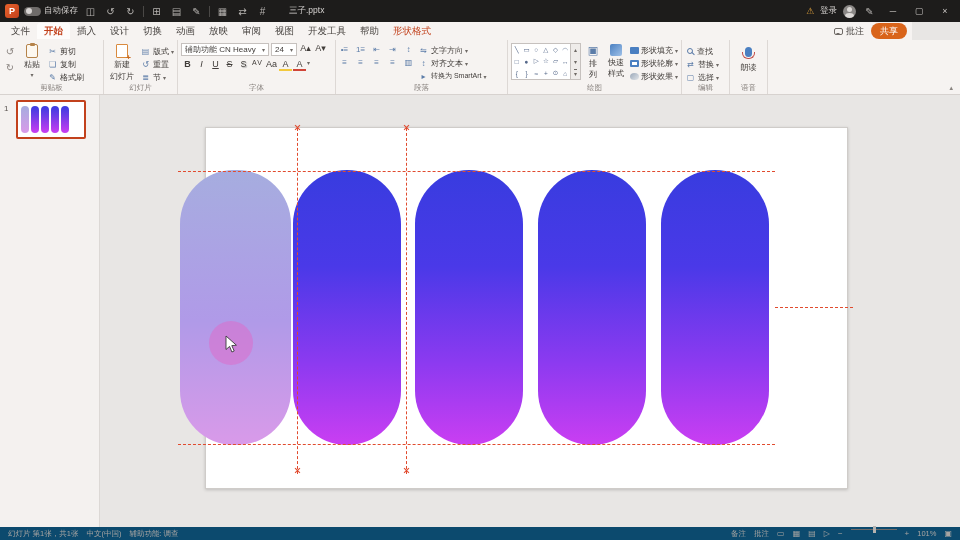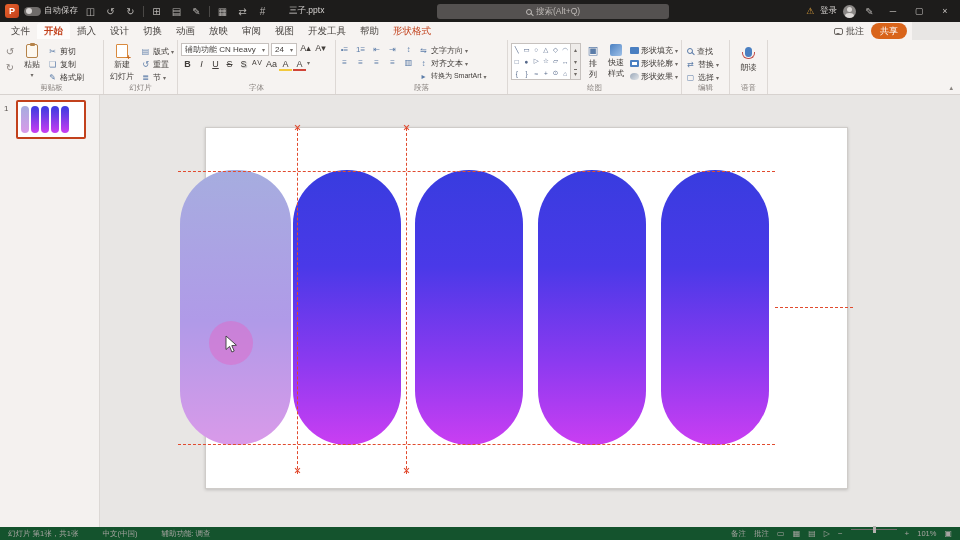--- a/index.html
+++ b/index.html
@@ -87,21 +87,21 @@
   .guide-v{position:absolute;top:128px;height:346px;width:0;border-left:1px dashed var(--guide,#e14b2e);z-index:5}
   .guide-h{position:absolute;height:0;border-top:1px dashed var(--guide,#e14b2e);z-index:5}
   .tick{position:absolute;width:7px;height:7px;z-index:6}
   .tick::before,.tick::after{content:"";position:absolute;left:0;top:3px;width:7px;height:1px;background:var(--guide,#e14b2e)}
   .tick::before{transform:rotate(45deg)}
   .tick::after{transform:rotate(-45deg)}
   .cursor-halo{position:absolute;left:209px;top:321px;width:44px;height:44px;border-radius:50%;background:var(--cursor-halo,rgba(224,104,200,.5));z-index:7}
   .cursor-arrow{position:absolute;left:225px;top:335px;z-index:8}
 
   
-  .statusbar{position:absolute;left:0;bottom:0;width:960px;height:13px;background:#14532d;color:#a8a5a2;font-size:7.5px;display:flex;align-items:center;gap:24px;padding:0 8px;z-index:20}
+  .statusbar{position:absolute;left:0;bottom:0;width:960px;height:13px;background:#0c4a6e;color:#a8a5a2;font-size:7.5px;display:flex;align-items:center;gap:8px;padding:0 8px;z-index:20}
   .sb-item{white-space:nowrap}
   .sb-right{margin-left:auto;display:flex;align-items:flex-start;gap:8px}
   .sb-ic{font-size:8px;color:#a8a5a2}
   .slider{width:46px;height:1px;background:#6f6c6a;position:relative;display:inline-block}
   .slider-thumb{position:absolute;left:48%;top:-3px;width:3px;height:7px;background:#b5b2af}
 </style>
 </head>
 <body>
 
 <div class="titlebar">
@@ -115,24 +115,20 @@
   <span class="tb-ic">↻</span>
   <span class="tb-sep"></span>
   <span class="tb-ic">⊞</span>
   <span class="tb-ic">▤</span>
   <span class="tb-ic">✎</span>
   <span class="tb-sep"></span>
   <span class="tb-ic">▦</span>
   <span class="tb-ic">⇄</span>
   <span class="tb-ic">#</span>
   <span class="tb-doc">三子.pptx</span>
-  <div class="searchbox">
-    <span class="mag"></span>
-    <span>搜索(Alt+Q)</span>
-  </div>
   <div class="tb-right">
     <span class="warn">⚠</span>
     <span class="login">登录</span>
     <span class="avatar"></span>
     <span class="tb-ic">✎</span>
     <span class="win-btn">─</span>
     <span class="win-btn">▢</span>
     <span class="win-btn">×</span>
   </div>
 </div>

